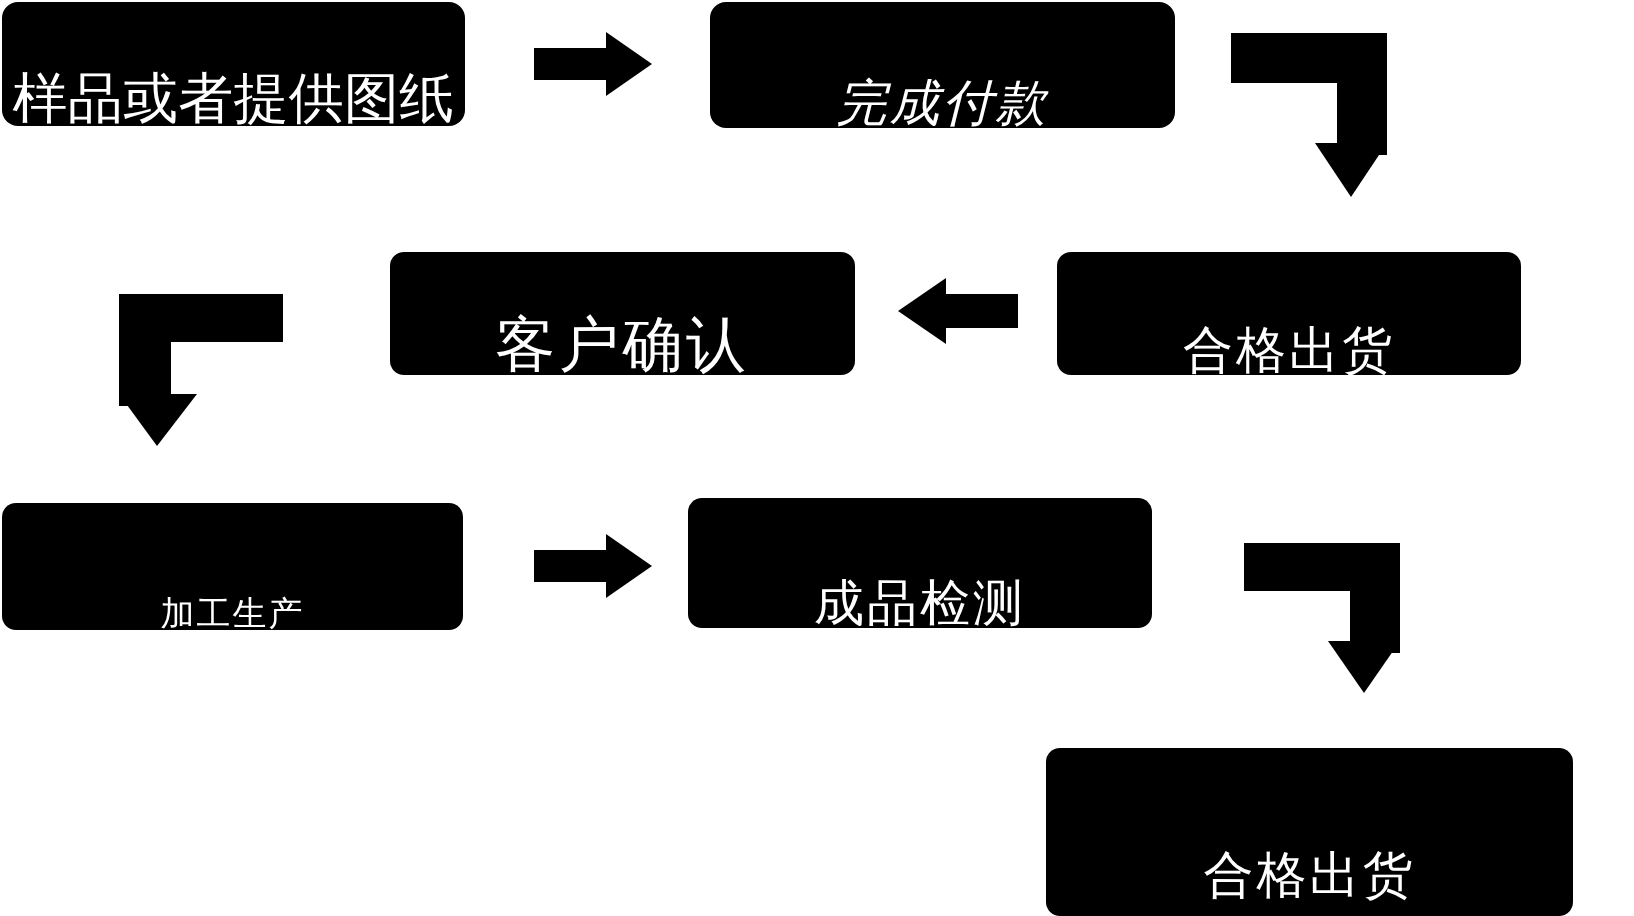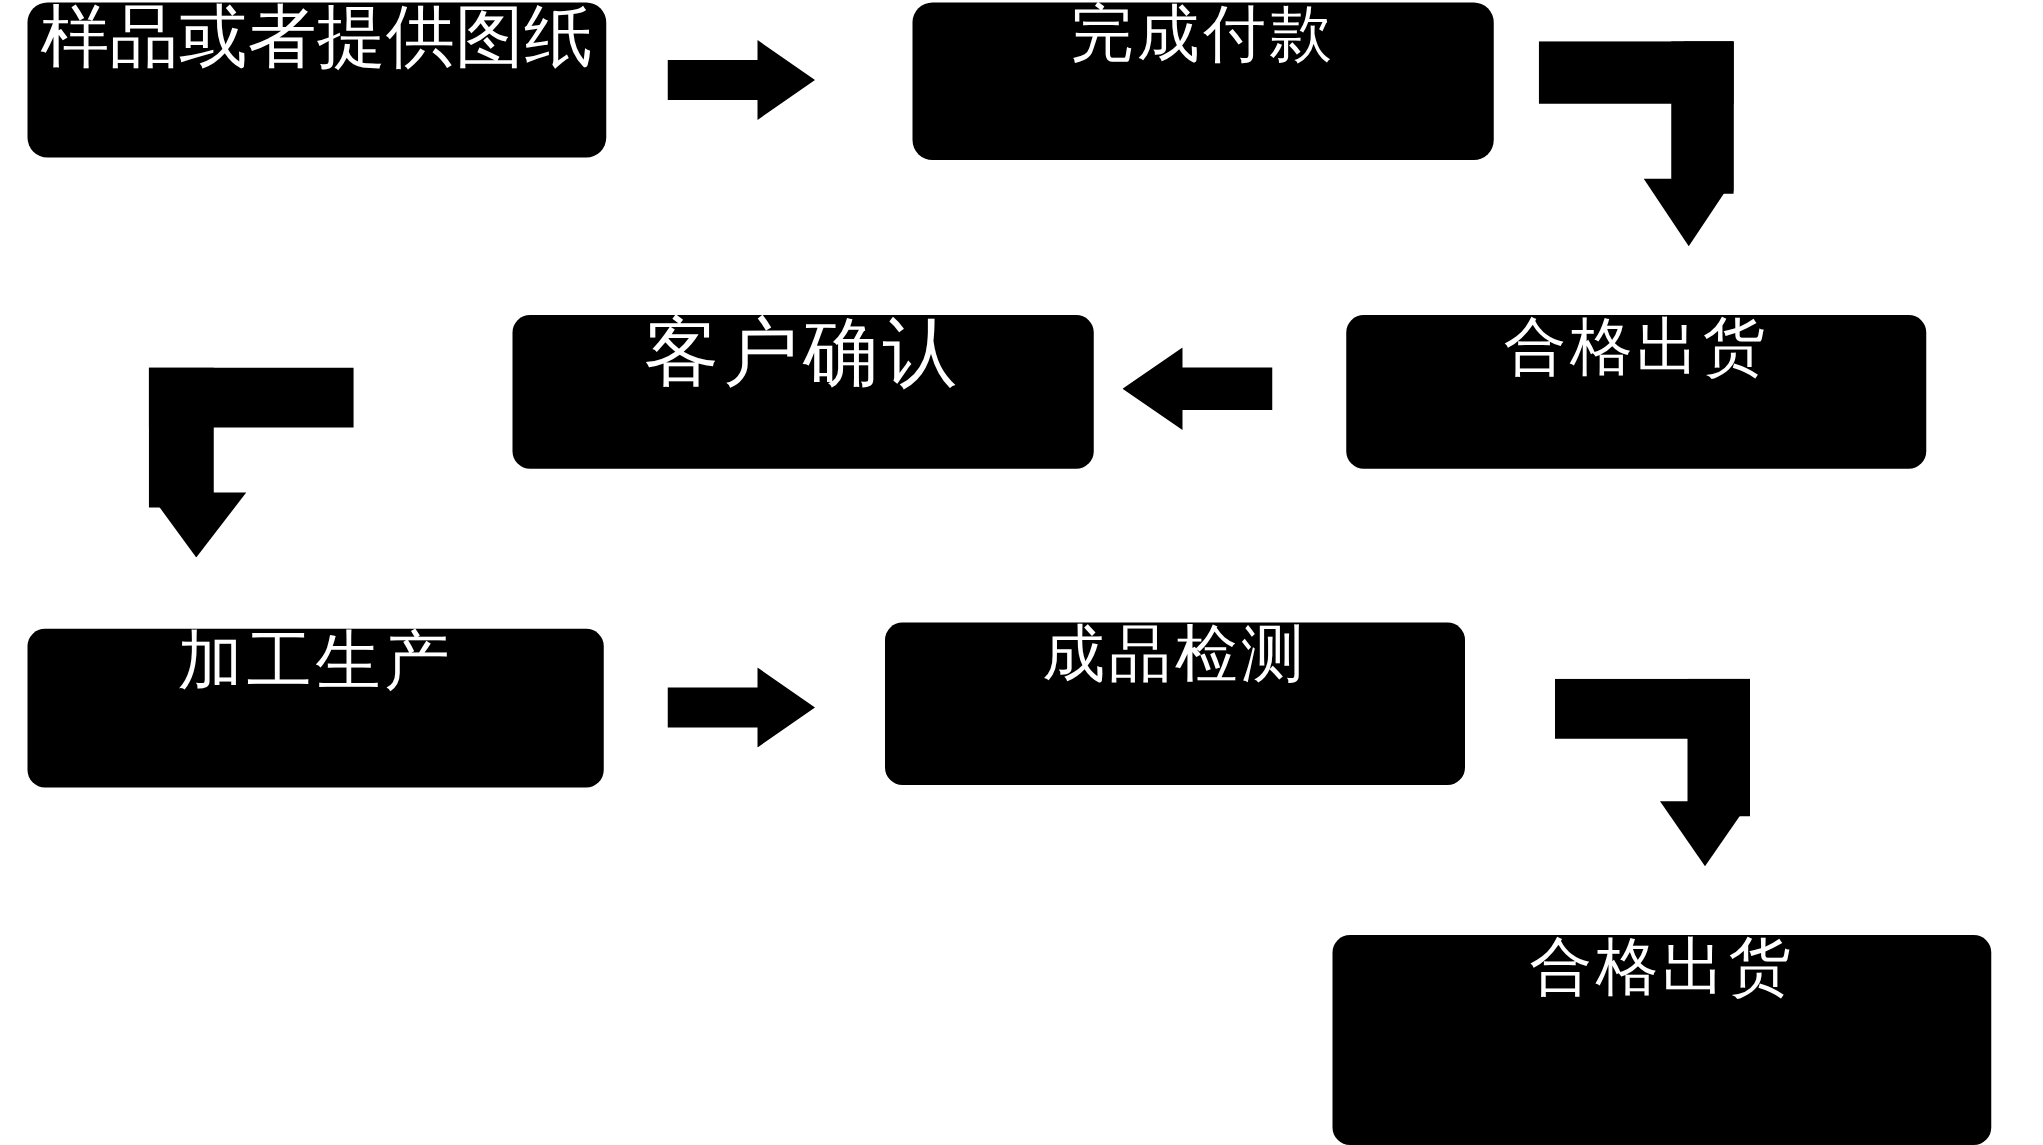--- a/index.html
+++ b/index.html
@@ -14,56 +14,55 @@
     height: 916px;
     background: #ffffff;
     overflow: hidden;
     font-family: "Liberation Sans", "DejaVu Sans", sans-serif;
   }
   .node {
     position: absolute;
     background: #000000;
     border-radius: 14px;
     display: flex;
-    align-items: flex-start;
+    align-items: flex-end;
     justify-content: center;
     box-sizing: border-box;
-    margin-left: 20px;
   }
   .node-label {
     color: #ffffff;
     font-weight: 400;
     letter-spacing: 0.06em;
     white-space: nowrap;
     line-height: 1;
     text-align: center;
   }
   .arrow {
     position: absolute;
   }
   .arrow svg {
     display: block;
     width: 100%;
     height: 100%;
   }
 
   
   #node-sample      { left: 2px;    top: 2px;   width: 463px; height: 124px; border-radius: 16px; }
-  #node-payment     { left: 710px;  top: 2px;   width: 465px; height: 126px; border-radius: 16px; }
+  #node-payment     { left: 710px;  top: 2px;   width: 465px; height: 126px; border-radius: 16px; font-style: italic; }
   #node-confirm     { left: 390px;  top: 252px; width: 465px; height: 123px; }
   #node-drawing     { left: 1057px; top: 252px; width: 464px; height: 123px; }
   #node-production  { left: 2px;    top: 503px; width: 461px; height: 127px; }
   #node-inspection  { left: 688px;  top: 498px; width: 464px; height: 130px; }
   #node-shipment    { left: 1046px; top: 748px; width: 527px; height: 168px; }
 
   #node-sample .node-label     { font-size: 55px; letter-spacing: 0.005em; }
   #node-payment .node-label    { font-size: 50px; }
   #node-confirm .node-label    { font-size: 60px; }
   #node-drawing .node-label    { font-size: 50px; }
-  #node-production .node-label { font-size: 52px; }
+  #node-production .node-label { font-size: 34px; }
   #node-inspection .node-label { font-size: 50px; }
   #node-shipment .node-label   { font-size: 50px; padding-bottom: 16px; }
 
   
   #arrow-sample-to-payment   { left: 534px;  top: 32px;  width: 118px; height: 64px; }
   #arrow-payment-to-drawing  { left: 1231px; top: 33px;  width: 156px; height: 164px; }
   #arrow-drawing-to-confirm  { left: 898px;  top: 278px; width: 120px; height: 66px; }
   #arrow-confirm-to-prod     { left: 119px;  top: 294px; width: 164px; height: 152px; }
   #arrow-prod-to-inspect     { left: 534px;  top: 534px; width: 118px; height: 64px; }
   #arrow-inspect-to-ship     { left: 1244px; top: 543px; width: 156px; height: 150px; }

